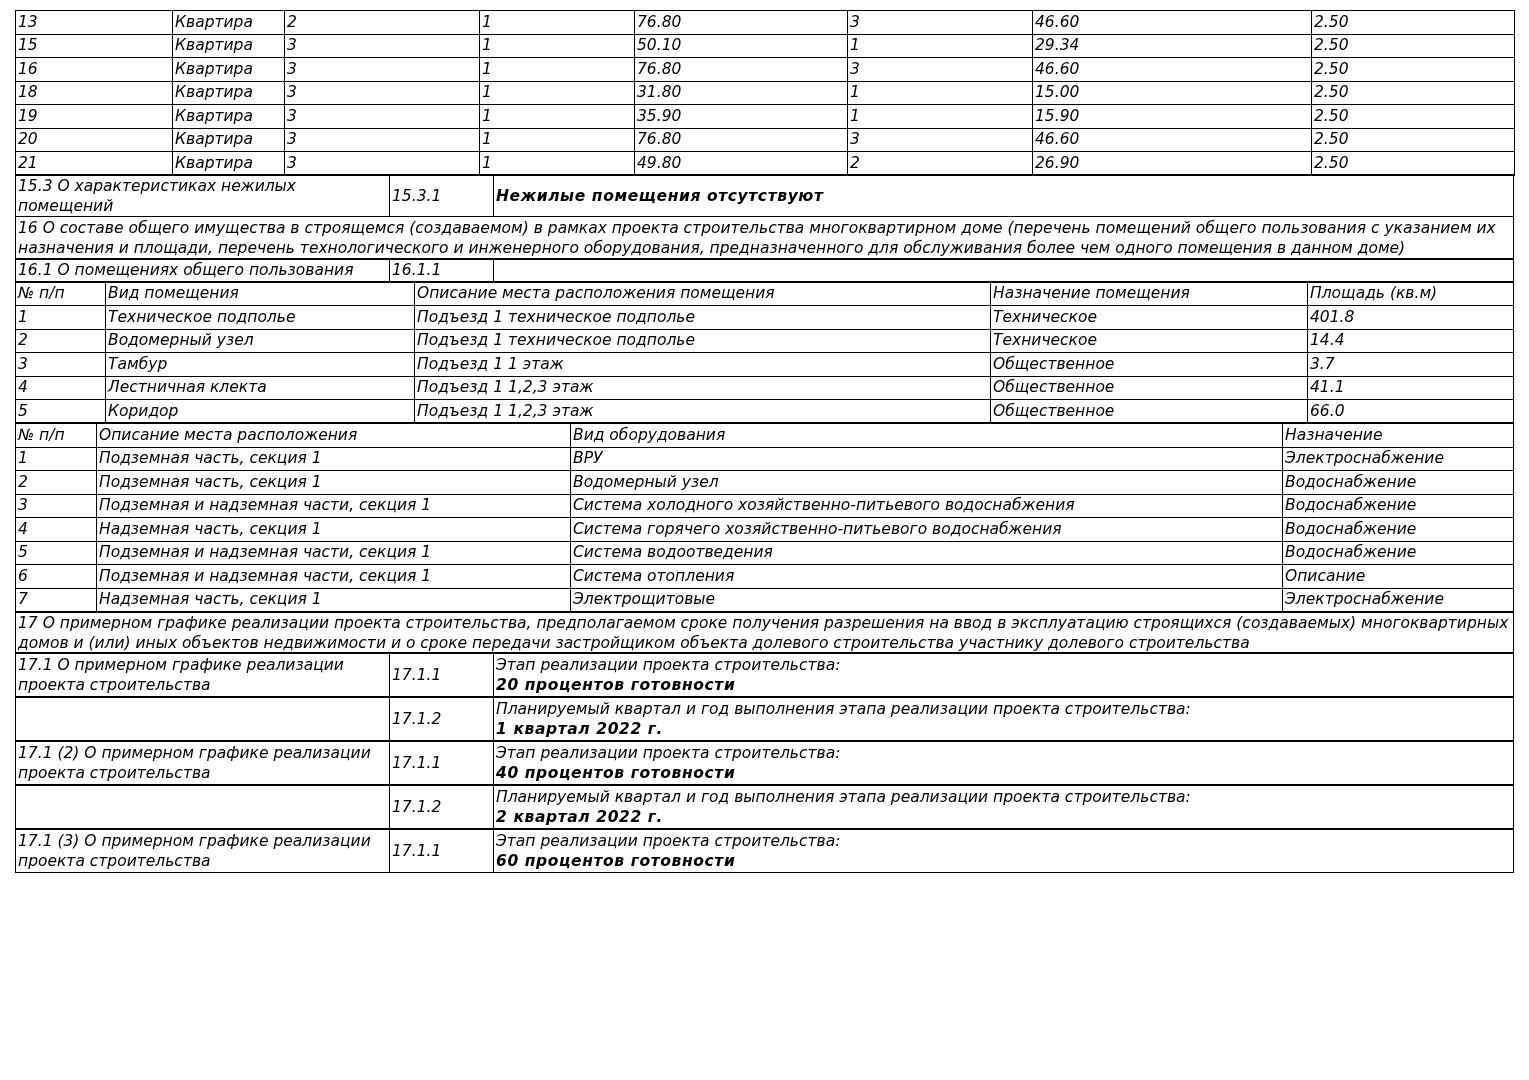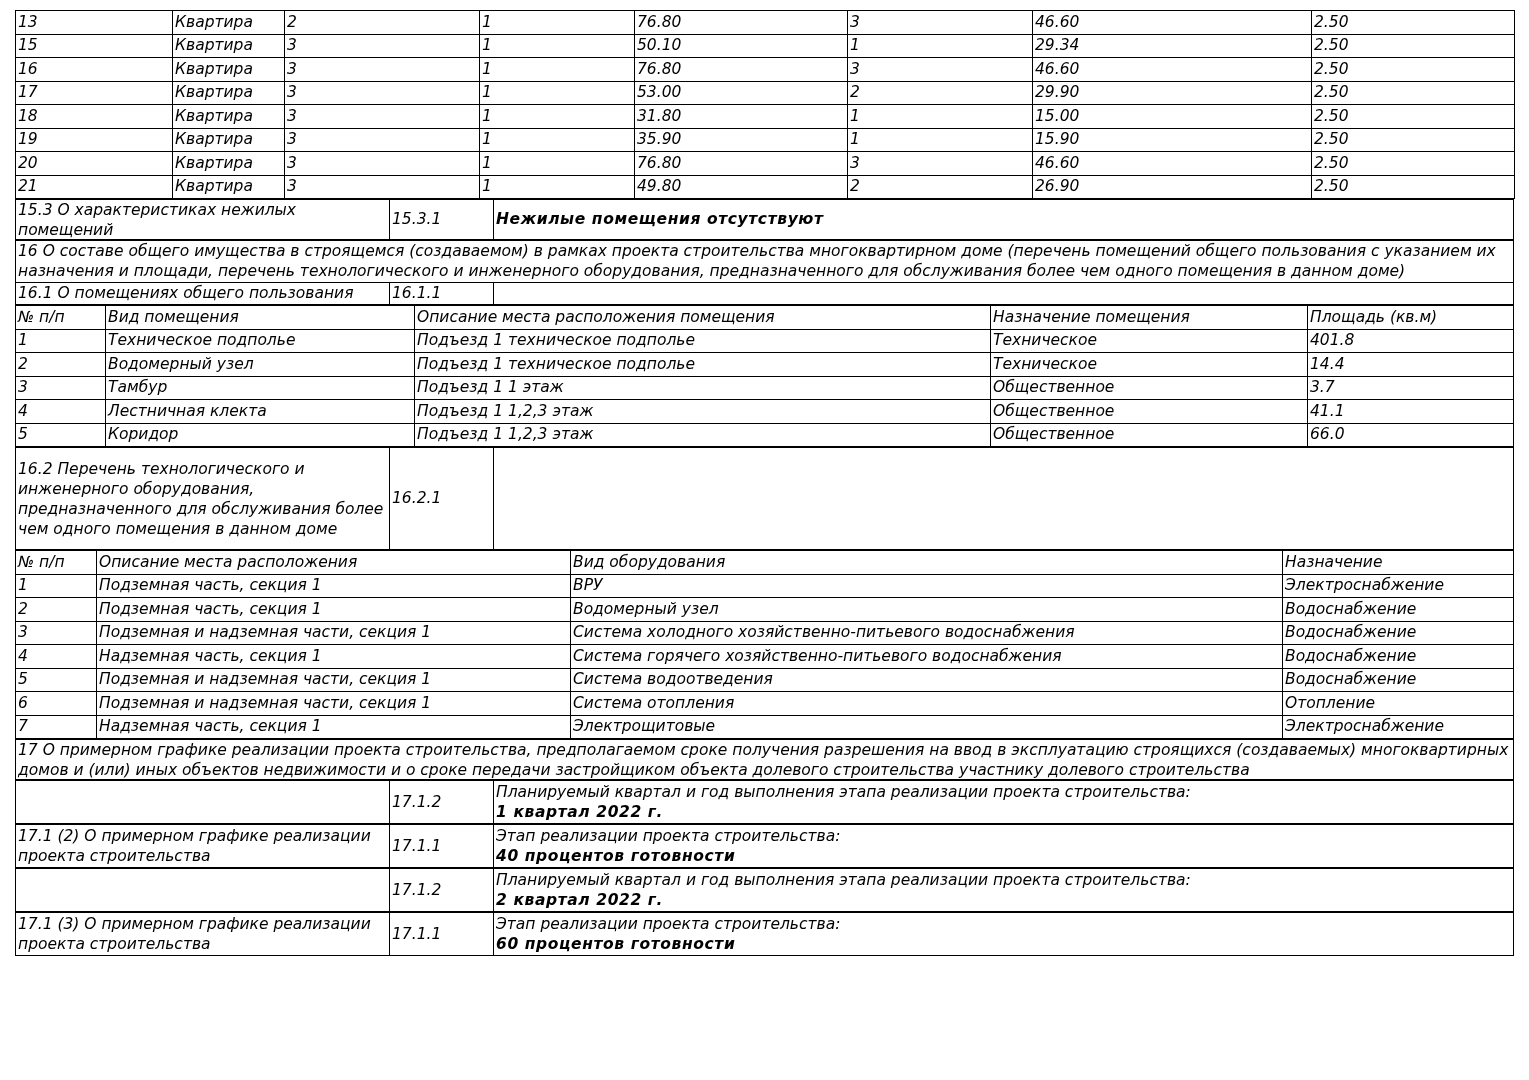--- a/index.html
+++ b/index.html
@@ -60,30 +60,20 @@
           <td>16</td>
           <td>Квартира</td>
           <td>3</td>
           <td>1</td>
           <td>76.80</td>
           <td>3</td>
           <td>46.60</td>
           <td>2.50</td>
         </tr>
         <tr class="r24">
-          <td>17</td>
-          <td>Квартира</td>
-          <td>3</td>
-          <td>1</td>
-          <td>53.00</td>
-          <td>2</td>
-          <td>29.90</td>
-          <td>2.50</td>
-        </tr>
-        <tr class="r24">
           <td>18</td>
           <td>Квартира</td>
           <td>3</td>
           <td>1</td>
           <td>31.80</td>
           <td>1</td>
           <td>15.00</td>
           <td>2.50</td>
         </tr>
         <tr class="r24">
@@ -204,34 +194,20 @@
         <tr class="r24">
           <td>5</td>
           <td>Коридор</td>
           <td>Подъезд 1 1,2,3 этаж</td>
           <td>Общественное</td>
           <td>66.0</td>
         </tr>
       </tbody>
   </table>
 
-  <table class="blk">
-    <colgroup>
-        <col style="width:374px">
-        <col style="width:104px">
-        <col>
-      </colgroup>
-    <tbody>
-        <tr class="thick-top">
-      <td class="lbl" style="height:102px;line-height:20px">16.2 Перечень технологического и инженерного оборудования, предназначенного для обслуживания более чем одного помещения в данном доме</td>
-      <td>16.2.1</td>
-      <td></td>
-    </tr>
-  </tbody>
-    </table>
 
   <table class="blk">
     <colgroup>
       <col style="width:81px">
         <col style="width:474px">
         <col style="width:712px">
         <col>
     </colgroup>
     <tbody id="eq-body">
         <tr class="r24 thick-top">
@@ -267,21 +243,21 @@
         <tr class="r24">
           <td>5</td>
           <td>Подземная и надземная части, секция 1</td>
           <td>Система водоотведения</td>
           <td>Водоснабжение</td>
         </tr>
         <tr class="r24">
           <td>6</td>
           <td>Подземная и надземная части, секция 1</td>
           <td>Система отопления</td>
-          <td>Отопление</td>
+          <td>Описание</td>
         </tr>
         <tr class="r24">
           <td>7</td>
           <td>Надземная часть, секция 1</td>
           <td>Электрощитовые</td>
           <td>Электроснабжение</td>
         </tr>
       </tbody>
   </table>
 
@@ -294,20 +270,28 @@
     </table>
 
   <table class="blk">
     <colgroup>
         <col style="width:374px">
         <col style="width:104px">
         <col>
       </colgroup>
     <tbody id="sch-body">
         <tr class="thick-top">
+          <td class="lbl">17.1 О примерном графике реализации проекта строительства</td>
+          <td>17.1.1</td>
+          <td style="height:42px;line-height:20px">
+            <div>Этап реализации проекта строительства:</div>
+            <div class="bold">20 процентов готовности</div>
+          </td>
+        </tr>
+        <tr class="thick-top">
           <td></td>
           <td>17.1.2</td>
           <td style="height:42px;line-height:20px">
             <div>Планируемый квартал и год выполнения этапа реализации проекта строительства:</div>
             <div class="bold">1 квартал 2022 г.</div>
           </td>
         </tr>
         <tr class="thick-top">
           <td class="lbl">17.1 (2) О примерном графике реализации проекта строительства</td>
           <td>17.1.1</td>

